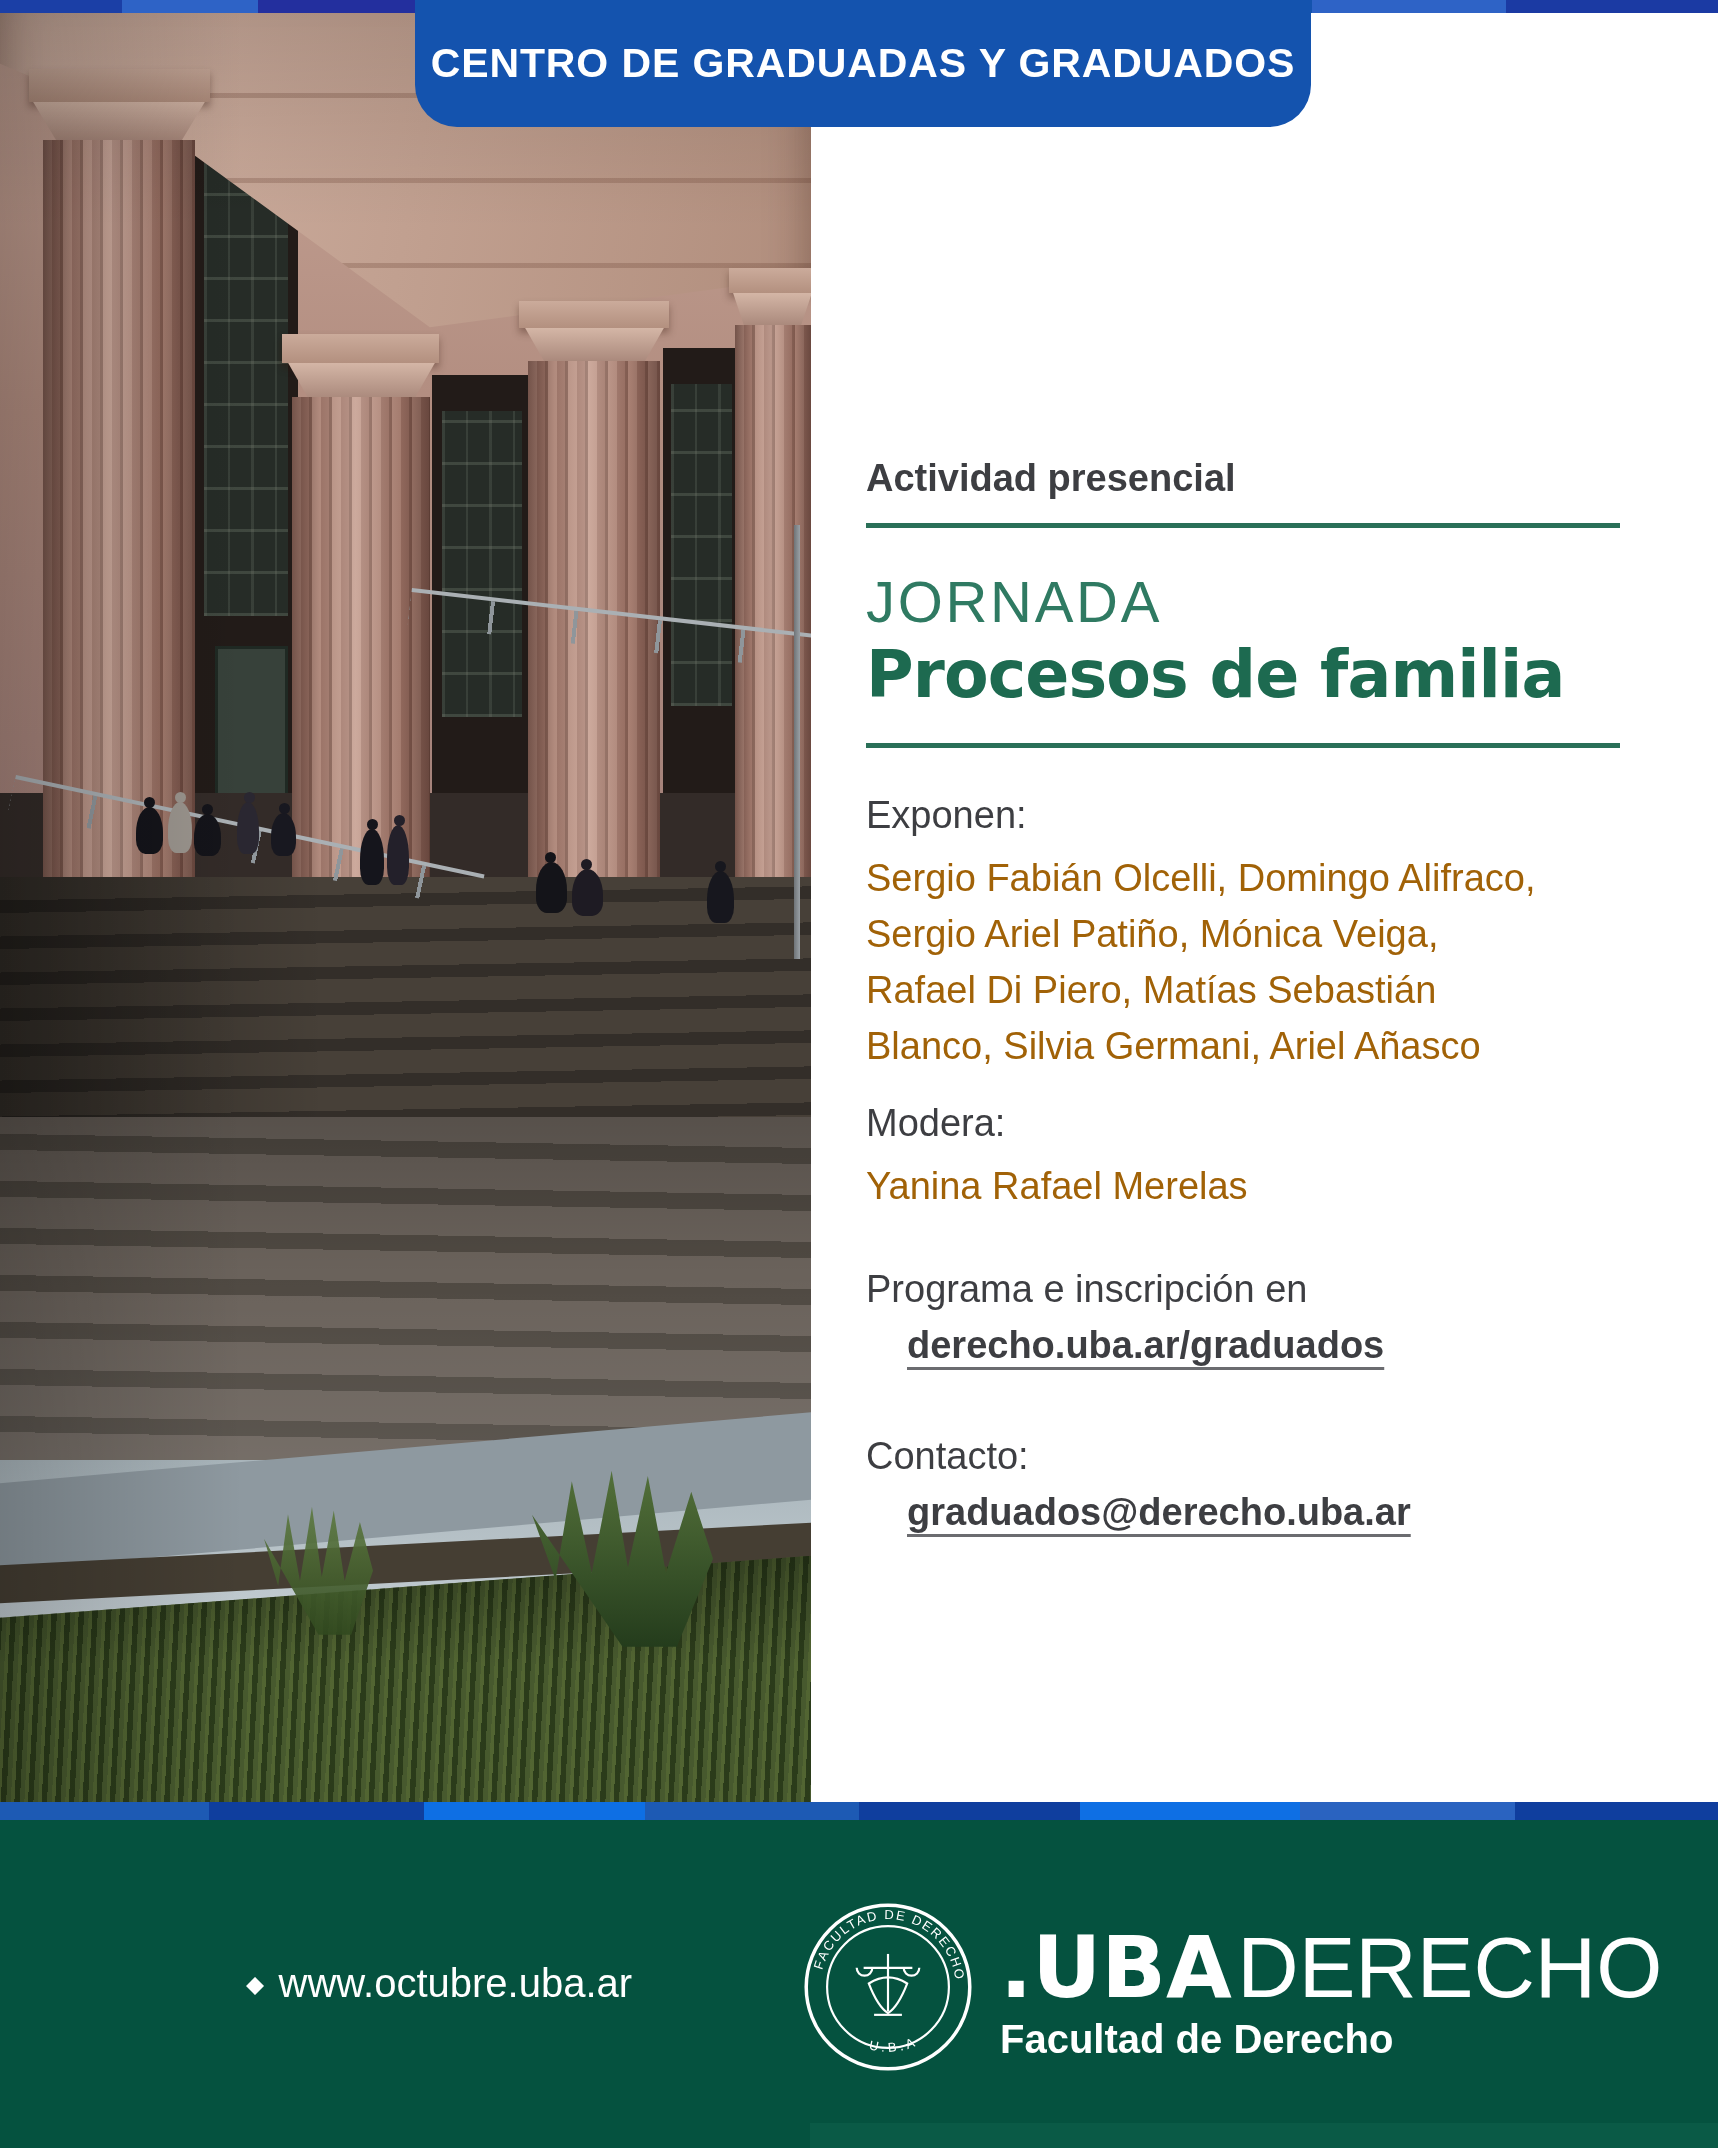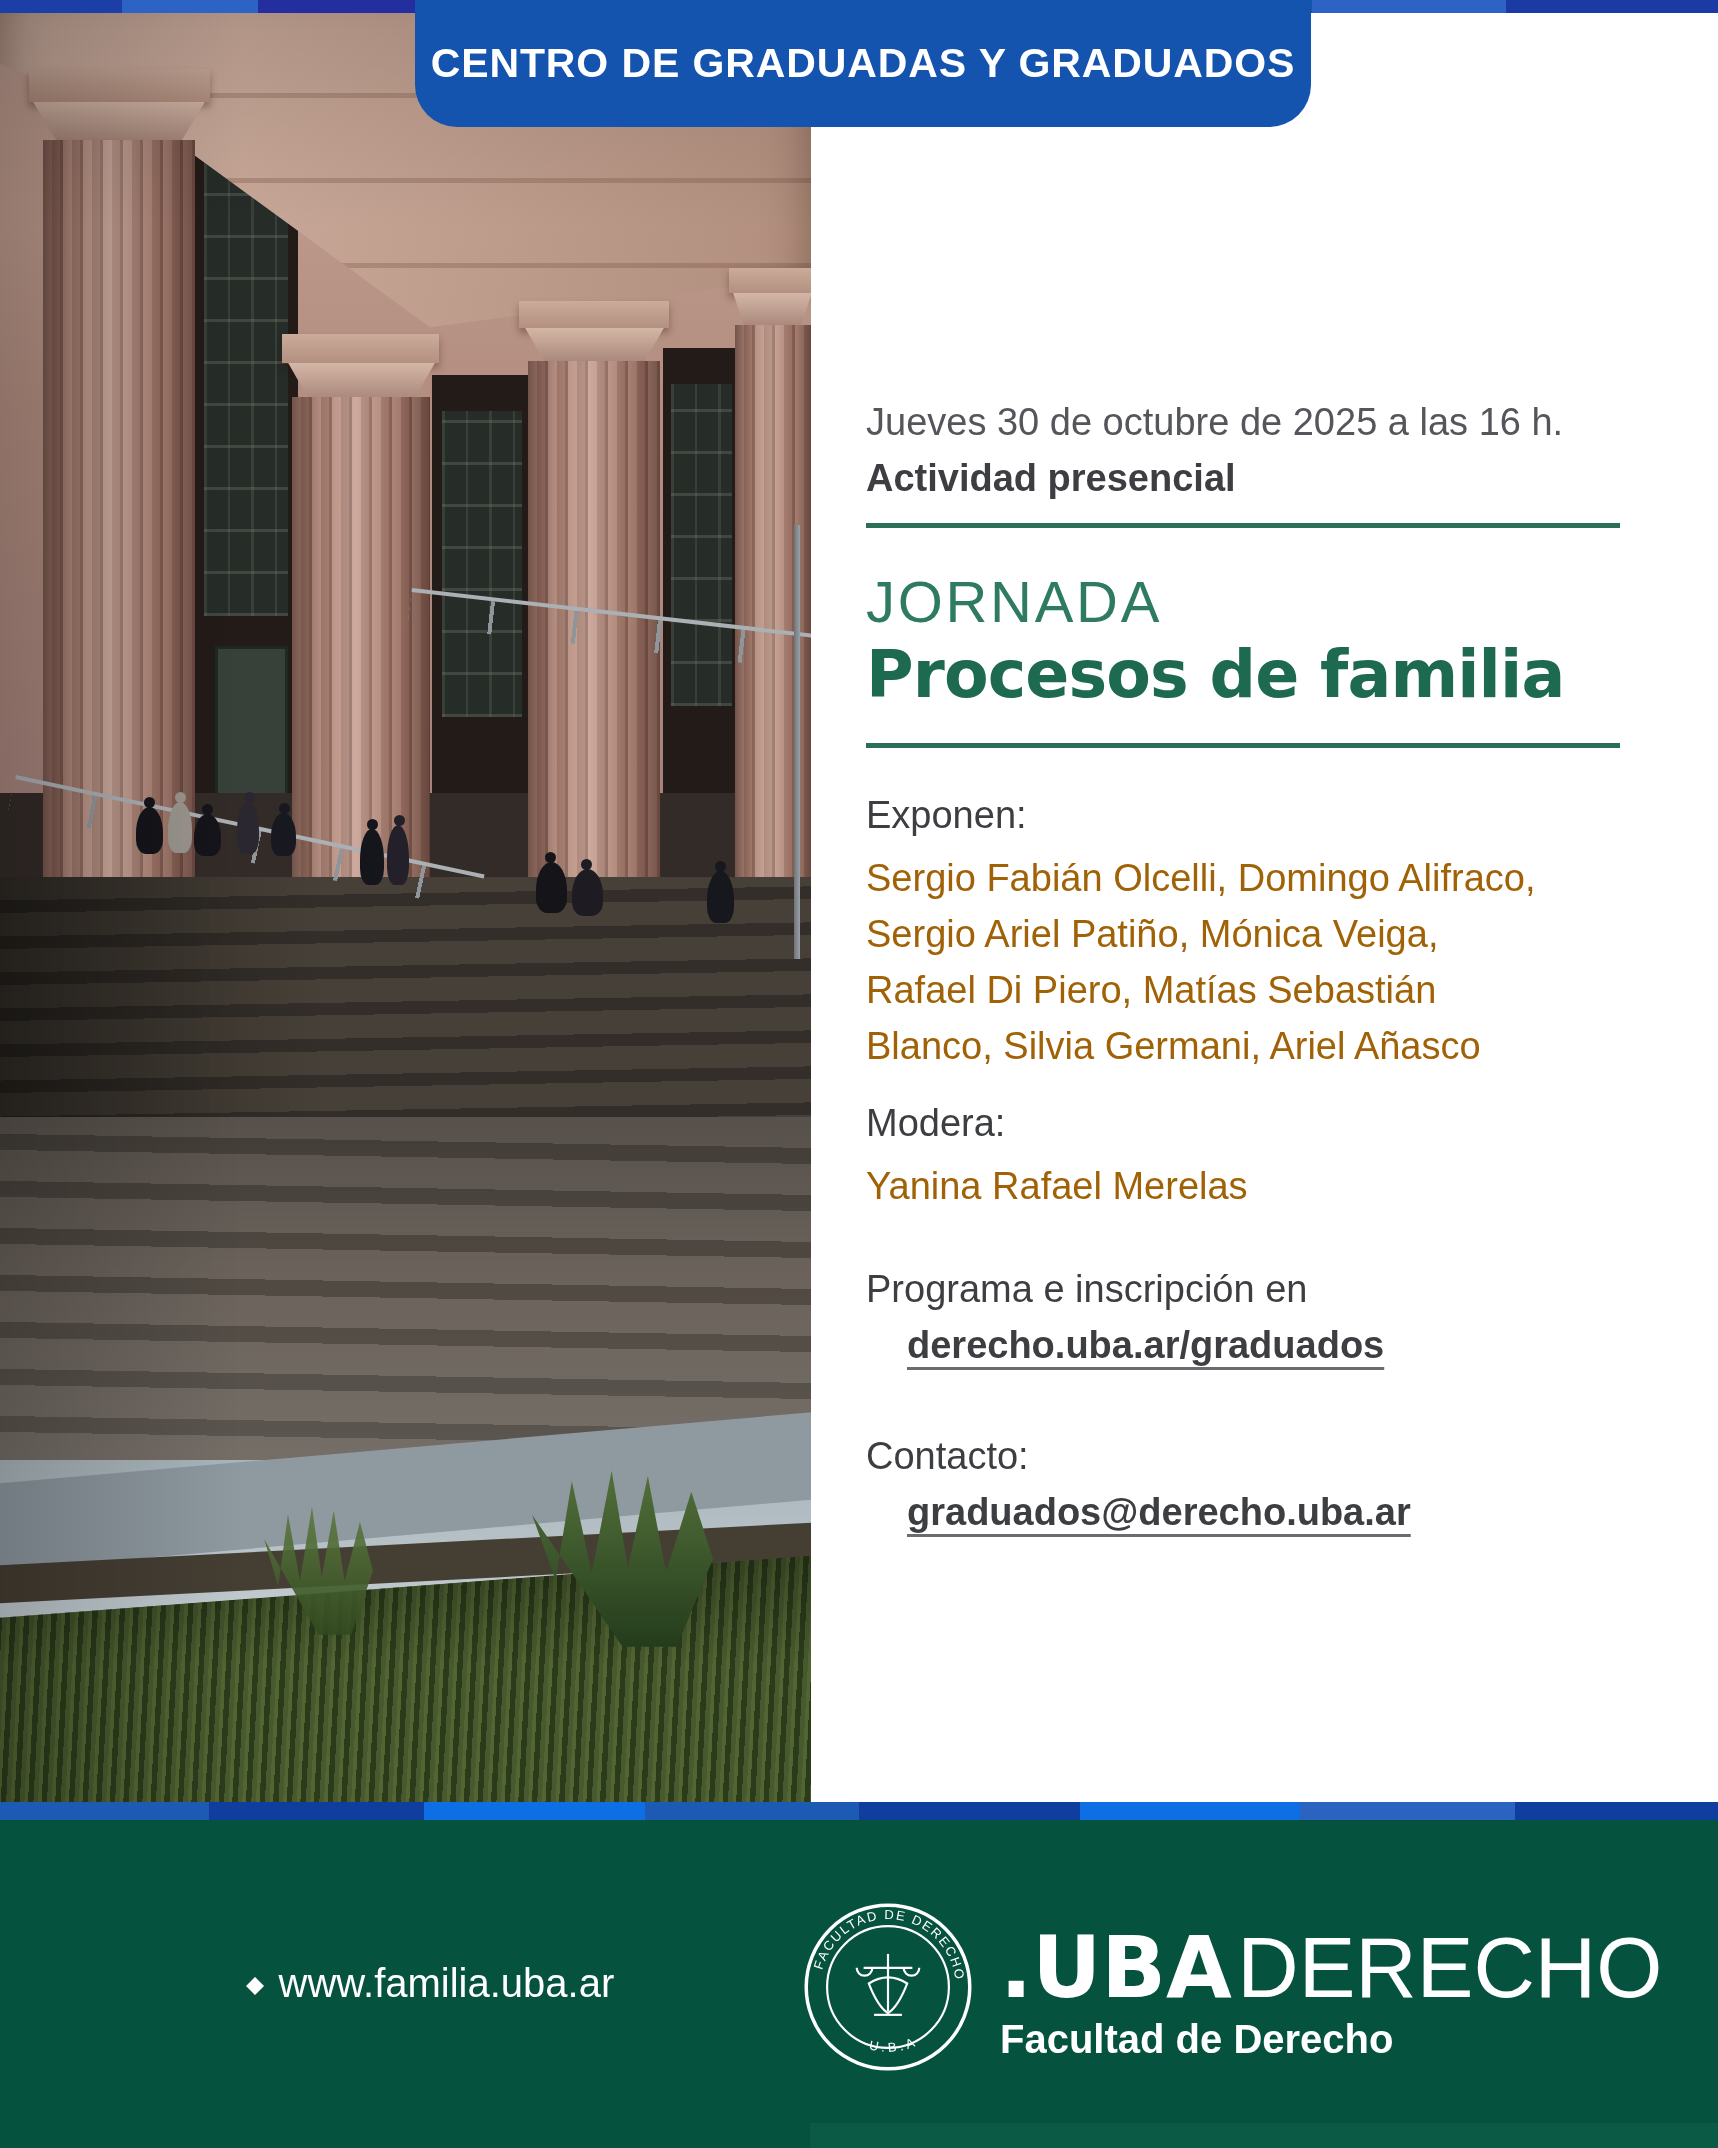--- a/index.html
+++ b/index.html
@@ -190,21 +190,20 @@
       <div style="height: 100%; flex: 0 0 221px; background: rgb(15, 62, 158);"></div>
       <div style="height: 100%; flex: 0 0 220px; background: rgb(14, 111, 228);"></div>
       <div style="height: 100%; flex: 0 0 215px; background: rgb(42, 99, 192);"></div>
       <div style="height: 100%; flex: 0 0 204px; background: rgb(15, 62, 158);"></div>
     </div>
 
   <div class="abs banner">
     <span>CENTRO DE GRADUADAS Y GRADUADOS</span>
   </div>
 
-  <div class="abs col t-date">Jueves 30 de octubre de 2025 a las 16 h.</div>
   <div class="abs col t-mod">Actividad presencial</div>
   <div class="abs rule rule1"></div>
   <div class="abs col t-kicker">JORNADA</div>
   <div class="abs col t-title">Procesos de familia</div>
   <div class="abs rule rule2"></div>
   <div class="abs col t-label t-exponen">Exponen:</div>
   <div class="abs col t-body t-speakers">
     <div>Sergio Fabián Olcelli, Domingo Alifraco,</div>
     <div>Sergio Ariel Patiño, Mónica Veiga,</div>
     <div>Rafael Di Piero, Matías Sebastián</div>
@@ -215,21 +214,21 @@
   <div class="abs col t-label t-proglabel">Programa e inscripción en</div>
   <div class="abs col linklike t-proglink">derecho.uba.ar/graduados</div>
   <div class="abs col t-label t-contacto">Contacto:</div>
   <div class="abs col linklike t-email">graduados@derecho.uba.ar</div>
 
   <div class="abs footer">
     <div class="abs footer-light"></div>
 
     <div class="abs site">
       <span class="diamond">◆</span>
-      <span>www.familia.uba.ar</span>
+      <span>www.octubre.uba.ar</span>
     </div>
 
     <svg class="abs seal" viewBox="0 0 200 200">
       <circle cx="100" cy="100" r="94" fill="none" stroke="#ffffff" stroke-width="4"></circle>
       <circle cx="100" cy="100" r="70" fill="none" stroke="#ffffff" stroke-width="2.5"></circle>
       <defs>
         <path id="arcTop" d="M 22,100 A 78,78 0 0 1 178,100"></path>
         <path id="arcBot" d="M 52,158 A 78,78 0 0 0 148,158"></path>
       </defs>
       <text fill="#ffffff" font-size="15" letter-spacing="2" font-family="Liberation Sans, sans-serif">

